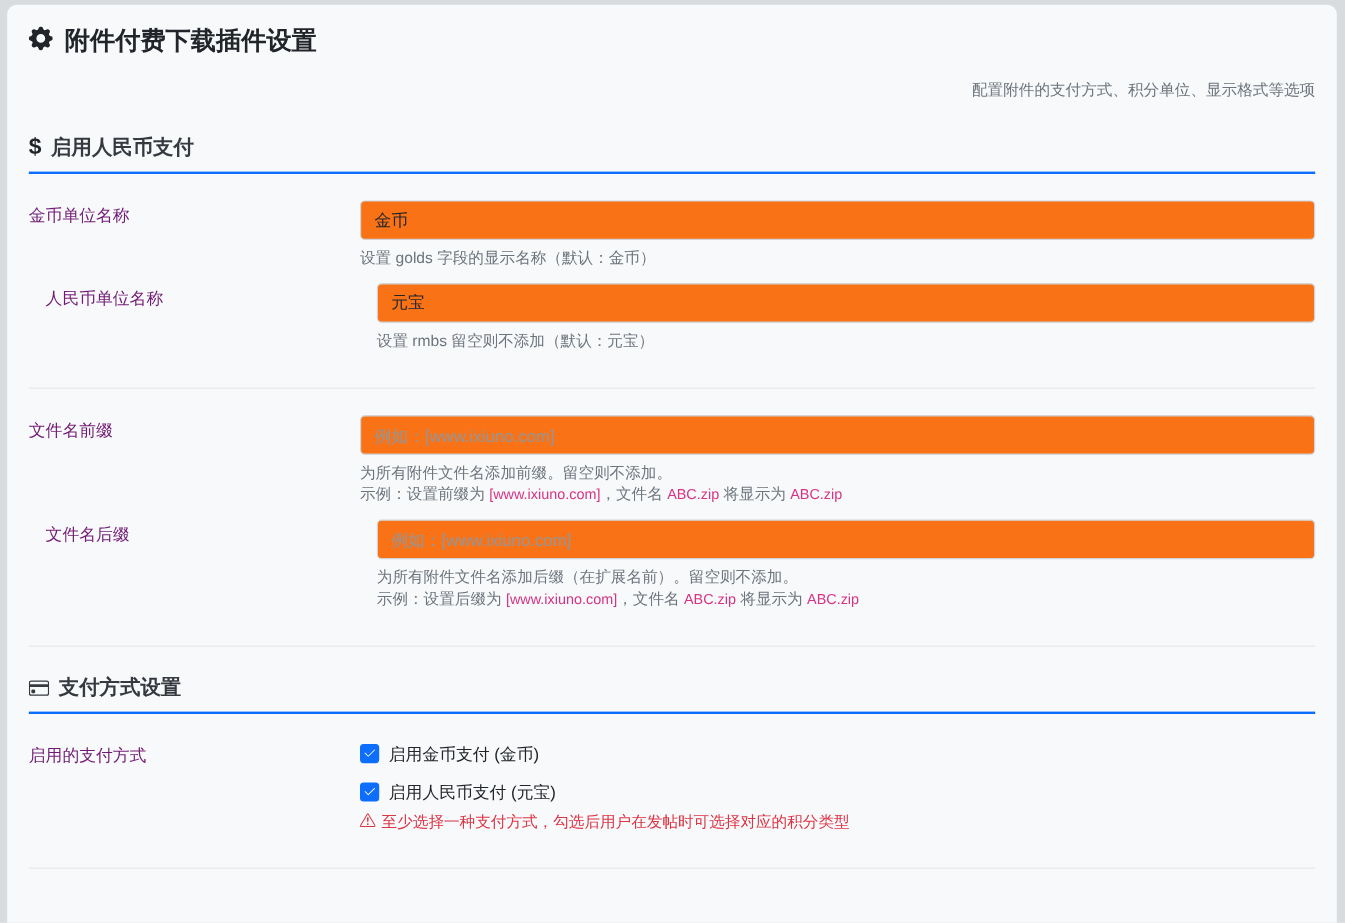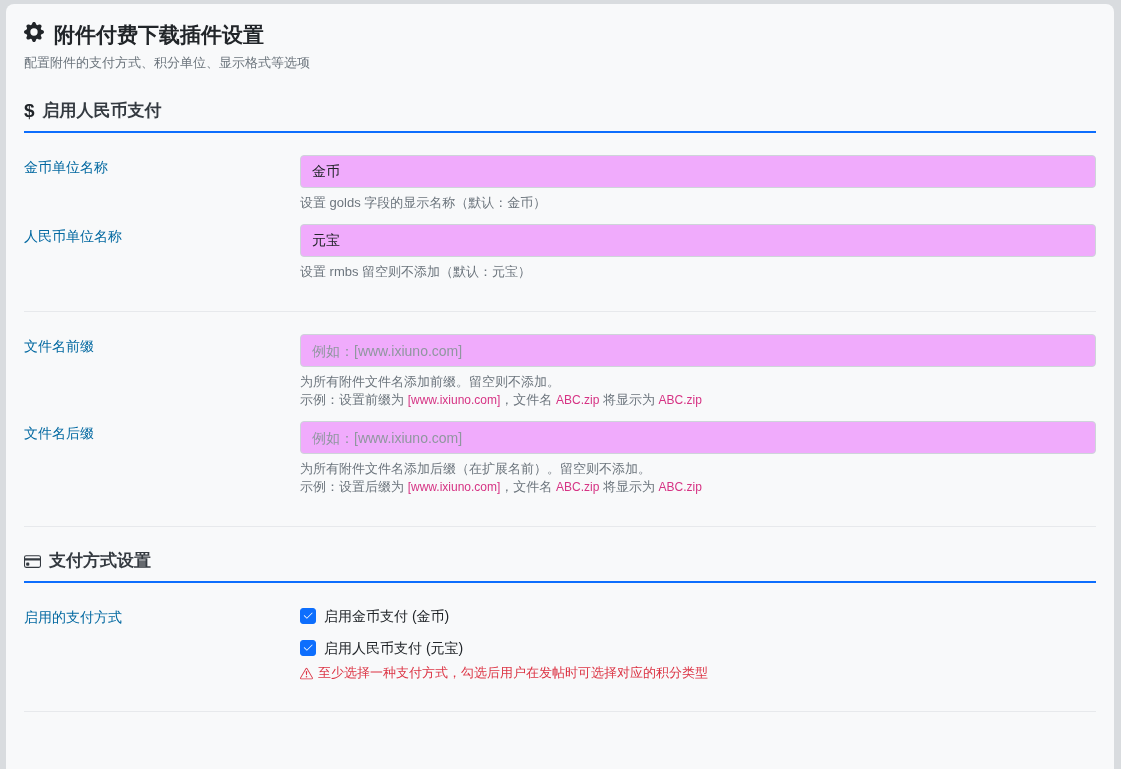--- a/index.html
+++ b/index.html
@@ -15,48 +15,48 @@
     background:#f8f9fa;
     border-radius:8px;
     padding:18px 18px 0 18px;
   }
   .page-title {
     display:flex; gap:10px;
     font-size:21px; font-weight:700; color:#212529;
     line-height:26px;
   }
   .page-title svg { flex:0 0 auto; }
-  .subtitle { margin-top:6px; font-size:13px; color:#6c757d; line-height:17px; }
+  .subtitle { margin-top:18px; font-size:13px; color:#6c757d; line-height:17px;text-align:right; }
 
   .section-title {
     display:flex; align-items:center; gap:8px;
     font-size:17px; font-weight:600; color:#343a40;
     line-height:24px;
     padding-bottom:8px;
     border-bottom:2px solid #0d6efd;
   }
   .section-first { margin-top:28px; }
   .section { margin-top:22px; }
   .section-hr { border:none; border-top:1px solid #e7e9ec; margin:30px 0 0 0; height:0; }
   .dollar-glyph { font-size:19px; font-weight:700; color:#212529; line-height:20px; }
 
   .form-row { display:flex; margin-top:22px; }
-  .form-row + .form-row { margin-top:12px; }
+  .form-row + .form-row { margin-top:12px;margin-left:14px; }
   .flabel {
     flex:0 0 276px; width:276px;
-    font-size:14px; color:#0369a1; line-height:17px;
+    font-size:14px; color:#701a75; line-height:17px;
     padding-top:4px;
   }
   .fcontrol { flex:1; min-width:0; }
   .text-input {
     display:block; width:100%; height:33px;
     padding:5px 11px;
     font-size:14px; color:#212529;
     font-family:"Liberation Sans","DejaVu Sans",sans-serif;
-    background:#f0abfc;
+    background:#f97316;
     border:1px solid #ced4da; border-radius:4px;
     outline:none;
   }
   .text-input::placeholder { color:#8f979f; }
   .help { margin-top:6px; font-size:13px; color:#6c757d; line-height:18px; }
   .example { font-size:13px; color:#6c757d; line-height:18px; }
   .example code {
     font-family:Liberation Sans, sans-serif;
     font-size:12px; color:#d63384;
   }
@@ -65,21 +65,21 @@
   .check-row + .check-row { margin-top:12px; }
   .checkbox {
     width:16px; height:16px; flex:0 0 16px;
     background:#0d6efd; border:1px solid #0d6efd; border-radius:3px;
     display:inline-flex; align-items:center; justify-content:center;
     cursor:pointer;
   }
   .cb-label { font-size:14px; color:#212529; line-height:18px; }
   .warning {
     margin-top:8px;
-    display:flex; align-items:center; gap:5px;
+    display:flex; gap:5px;
     font-size:13px; color:#dc3545; line-height:16px;
   }
   .warning svg { flex:0 0 auto; }
 </style>
 </head>
 <body>
 
 <div class="card">
 
   <div class="page-title">

